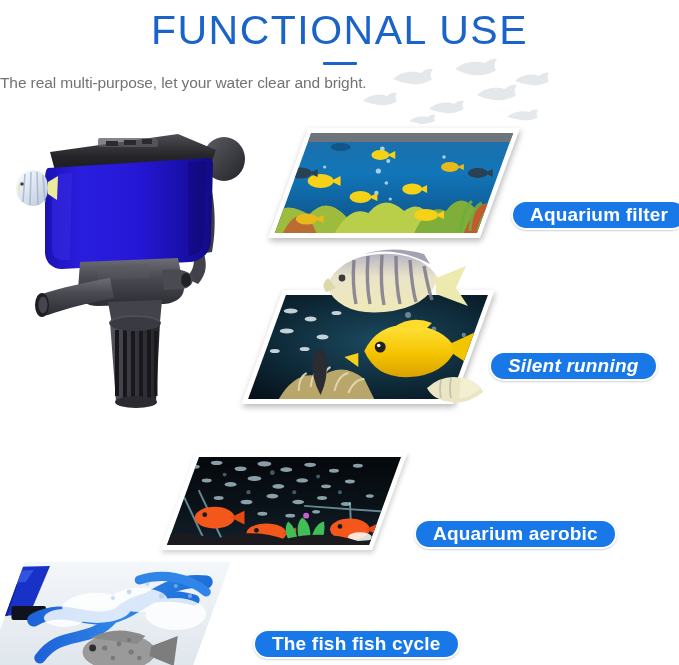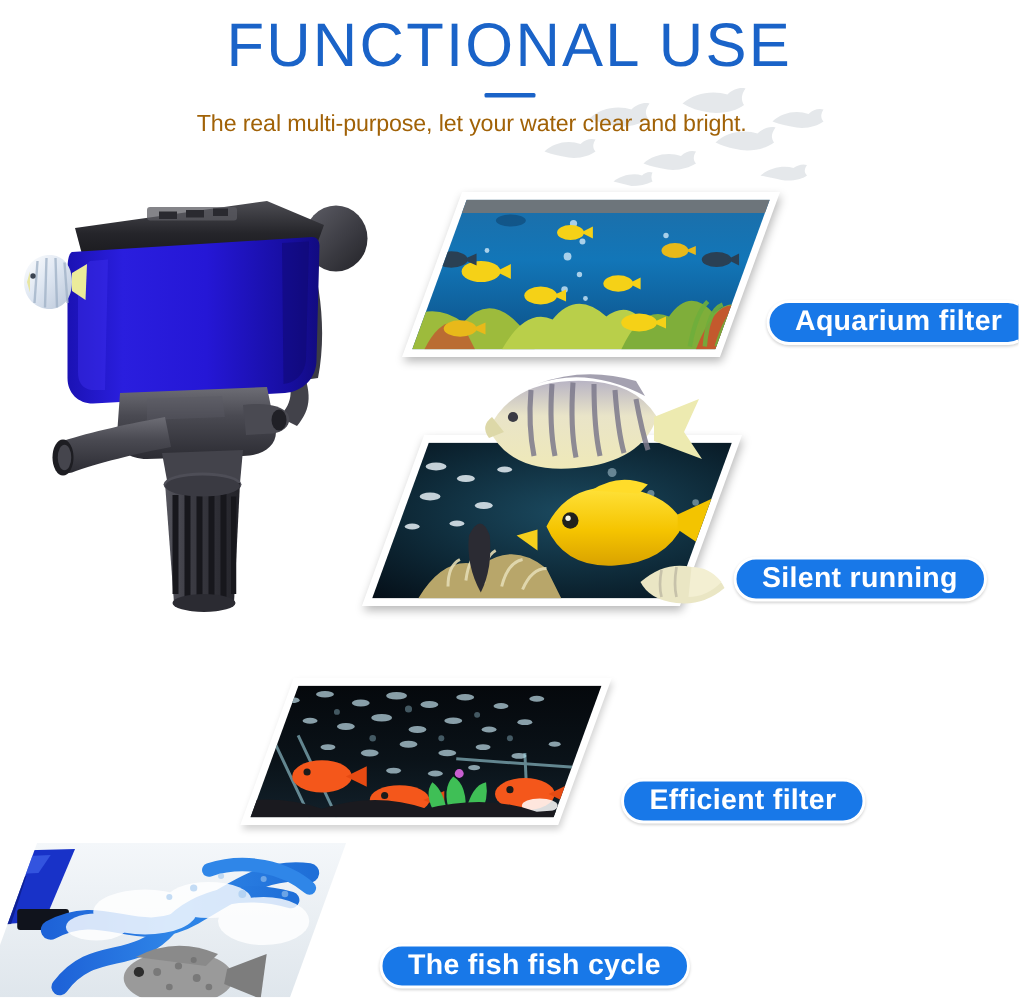--- a/index.html
+++ b/index.html
@@ -44,24 +44,24 @@
     height: 3px;
     margin-left: -17px;
     background: #1a63c8;
     border-radius: 1px;
   }
   #subtitle {
     position: absolute;
     left: 0;
     top: 57px;
     width: 629px;
-    text-align: center;
+    text-align: left;
     font-size: 15.5px;
     font-weight: 400;
-    color: #a16207;
+    color: #737373;
     letter-spacing: -0.1px;
     white-space: nowrap;
     z-index: 3;
   }
   
   #fish-watermark {
     position: absolute;
     left: 355px;
     top: 38px;
     width: 215px;
@@ -168,21 +168,21 @@
     font-weight: 700;
     letter-spacing: 0.2px;
     white-space: nowrap;
     box-shadow: 0 1px 2px rgba(0,0,0,0.18);
     z-index: 6;
     padding: 0 17px;
     height: 30px;
     box-sizing: border-box;
   }
   #badge-aquarium { left: 511px; top: 200px; }
-  #badge-silent   { left: 489px; top: 371px; }
+  #badge-silent   { left: 489px; top: 351px; font-style: italic; }
   #badge-aerobic  { left: 414px; top: 519px; }
   #badge-cycle    { left: 253px; top: 629px; }
 </style>
 </head>
 <body>
 
 <div id="header">
 
   <svg id="fish-watermark" viewBox="0 0 215 72" xmlns="http://www.w3.org/2000/svg">
     <g fill="#aab4bd" opacity="0.62">
@@ -532,21 +532,21 @@
         <path d="M146 88 q-6-18 2-26 q10 6 8 26 z"></path>
         <path d="M156 88 q4-20 14-22 q2 12 -4 22 z"></path>
         <path d="M136 88 q-8-14 -2-22 q8 6 10 22 z"></path>
       </g>
       <circle cx="152" cy="60" r="3" fill="#c85fd0"></circle>
 
       <path d="M0 90 L0 80 Q30 74 60 84 Q96 72 130 84 Q170 74 204 86 L260 82 L260 90 Z" fill="#1a1a1f"></path>
     </svg>
   </div>
 </div>
-<div class="badge" id="badge-aerobic">Efficient filter</div>
+<div class="badge" id="badge-aerobic">Aquarium aerobic</div>
 
 <div class="photo-panel" id="panel-cycle">
   <div class="photo-inner">
     <svg class="photo-art" viewBox="0 0 260 103" preserveAspectRatio="none" xmlns="http://www.w3.org/2000/svg">
       <defs>
         <linearGradient id="cycBg" x1="0" y1="0" x2="0" y2="1">
           <stop offset="0%" stop-color="#f4f7fa"></stop>
           <stop offset="100%" stop-color="#dfe6ec"></stop>
         </linearGradient>
         <linearGradient id="blueStream" x1="0" y1="0" x2="1" y2="0">

